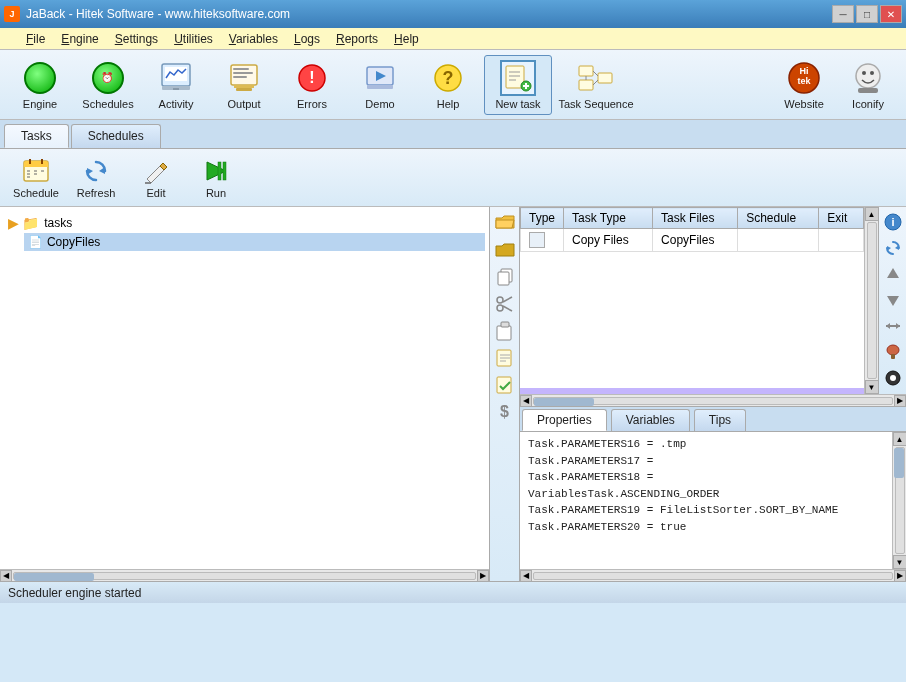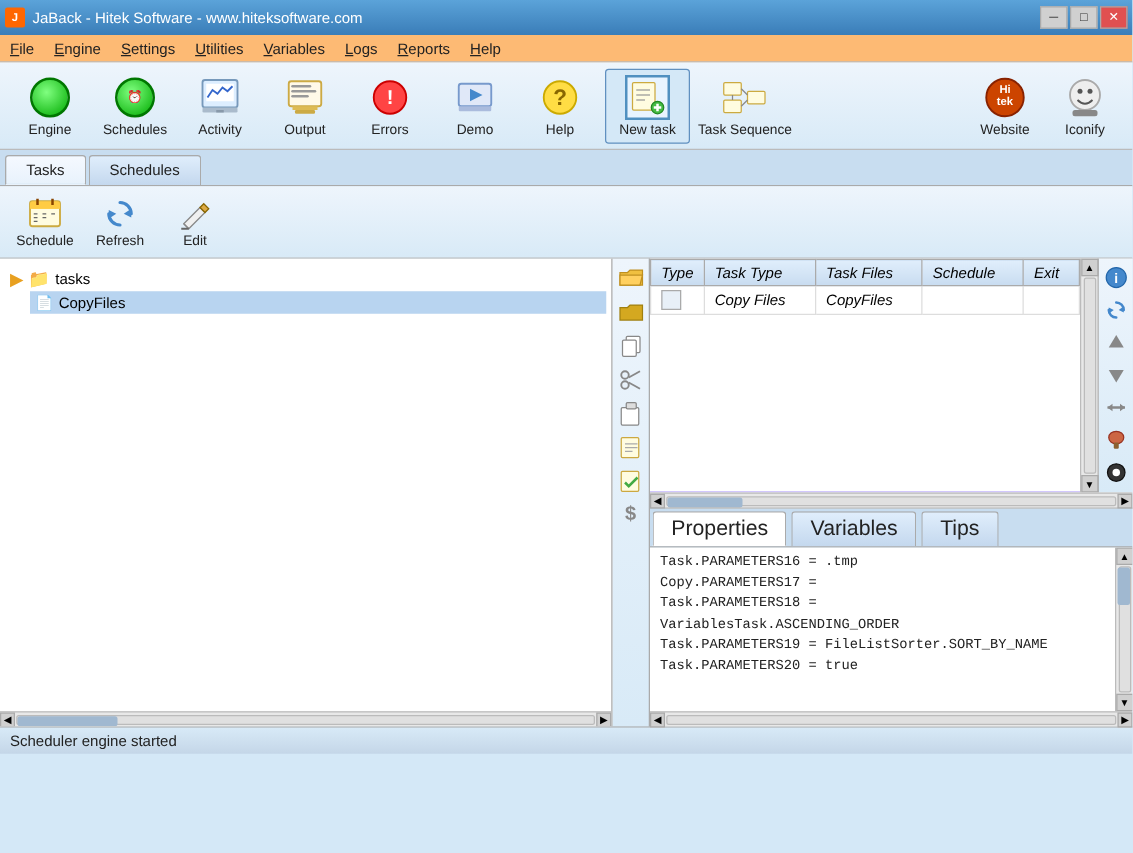--- a/index.html
+++ b/index.html
@@ -20,26 +20,26 @@
     #titlebar .title-controls button {
       width: 22px; height: 18px; border: 1px solid #aaa; cursor: pointer;
       font-size: 10px; display: flex; align-items: center; justify-content: center;
       background: #d0d0d0; color: #333;
     }
     #titlebar .title-controls button.close-btn { background: #e05050; color: white; }
     .app-icon { width: 16px; height: 16px; background: #ff6600; border-radius: 2px; font-size: 9px; color: white; display:flex; align-items:center; justify-content:center; font-weight:bold; }
 
     
     #menubar {
-      background: #fdba74;
+      background: #fef9c3;
       height: 22px;
       display: flex;
       align-items: center;
       border-bottom: 1px solid #bbb;
-      padding: 0 0;
+      padding: 0 18px;
     }
     #menubar span {
       padding: 2px 8px;
       cursor: pointer;
       font-size: 12px;
       color: #222;
     }
     #menubar span u { text-decoration: underline; }
 
     
@@ -152,22 +152,21 @@
       flex: 1;
       display: flex;
       flex-direction: column;
       background: white;
     }
 
     
     #grid-area {
       flex: 1;
       overflow: auto;
-      border-bottom: 1px solid #c4b5fd;
-      font-style: italic;
+      border-bottom: 6px solid #c4b5fd;
     }
     #grid-table {
       width: 100%;
       border-collapse: collapse;
     }
     #grid-table th {
       background: linear-gradient(to bottom, #e0eefc, #c8dcf0);
       border: 1px solid #aaa;
       padding: 3px 8px;
       text-align: left;
@@ -210,21 +209,21 @@
       display: flex;
       background: #c8ddf0;
       border-bottom: 1px solid #aaa;
     }
     .props-tab {
       padding: 3px 14px;
       background: linear-gradient(to bottom, #e0eefc, #c4d8ee);
       border: 1px solid #aaa;
       border-bottom: none;
       cursor: pointer;
-      font-size: 17px;
+      font-size: 12px;
       color: #222;
       margin: 2px 2px 0 2px;
       border-radius: 3px 3px 0 0;
       text-align: right;
     }
     .props-tab.active {
       background: white;
       border-bottom: 1px solid white;
     }
     #props-content {
@@ -478,20 +477,30 @@
       <svg width="28" height="28" viewBox="0 0 28 28">
         <path d="M5 22 L18 9 L22 13 L9 26 Z" fill="#f0f0f0" stroke="#888" stroke-width="1"></path>
         <path d="M18 9 L21 6 L25 10 L22 13 Z" fill="#ddaa44" stroke="#886600" stroke-width="1"></path>
         <line x1="5" y1="22" x2="9" y2="26" stroke="#888" stroke-width="1"></line>
         <line x1="3" y1="26" x2="9" y2="26" stroke="#666" stroke-width="1.5"></line>
       </svg>
     </div>
     <span class="btn-label">Edit</span>
   </div>
 
+  <div class="sub-btn">
+    <div class="btn-icon">
+      <svg width="28" height="28" viewBox="0 0 28 28">
+        <polygon points="5,5 24,14 5,23" fill="#22aa22" stroke="#117711" stroke-width="1"></polygon>
+        <rect x="16" y="5" width="3" height="18" fill="#22aa22" stroke="#117711" stroke-width="0.5"></rect>
+        <rect x="21" y="5" width="3" height="18" fill="#22aa22" stroke="#117711" stroke-width="0.5"></rect>
+      </svg>
+    </div>
+    <span class="btn-label">Run</span>
+  </div>
 </div>
 
 <div id="main-area" style="display:flex; height:374px;">
 
   <div id="left-panel" style="display:flex;flex-direction:column;width:490px;border-right:1px solid #aaa;background:white;position:relative;">
     <div id="tree-area" style="flex:1;overflow:hidden;padding:4px;position:relative;">
 
 
       <div class="tree-root">
         <div class="tree-item">
@@ -661,21 +670,21 @@
 
     <div id="props-panel" style="height:175px;border-top:1px solid #aaa;display:flex;flex-direction:column;">
       <div id="props-tabs" style="display:flex;background:#c8ddf0;border-bottom:1px solid #aaa;">
         <div class="props-tab active">Properties</div>
         <div class="props-tab">Variables</div>
         <div class="props-tab">Tips</div>
       </div>
       <div style="display:flex;flex:1;overflow:hidden;">
         <div id="props-content" style="flex:1;overflow:auto;padding:4px 8px;font-size:11px;font-family:'Courier New',monospace;background:white;color:#222;line-height:1.5;">
           <div>Task.PARAMETERS16 = .tmp</div>
-          <div>Copy.PARAMETERS17 = </div>
+          <div>Task.PARAMETERS17 = </div>
           <div>Task.PARAMETERS18 = </div>
           <div>VariablesTask.ASCENDING_ORDER</div>
           <div>Task.PARAMETERS19 = FileListSorter.SORT_BY_NAME</div>
           <div>Task.PARAMETERS20 = true</div>
         </div>
 
         <div class="vert-scrollbar" style="width:14px;background:#e8e8e8;border-left:1px solid #bbb;display:flex;flex-direction:column;align-items:center;">
           <div style="width:14px;height:14px;background:#d0d0d0;border:1px solid #aaa;cursor:pointer;display:flex;align-items:center;justify-content:center;font-size:8px;">▲</div>
           <div style="flex:1;width:10px;background:#e0e0e0;border:1px solid #bbb;border-radius:2px;margin:1px 0;position:relative;">
             <div style="background:#a0b8d0;width:10px;height:30px;border-radius:2px;position:absolute;right:0;top:0;"></div>

